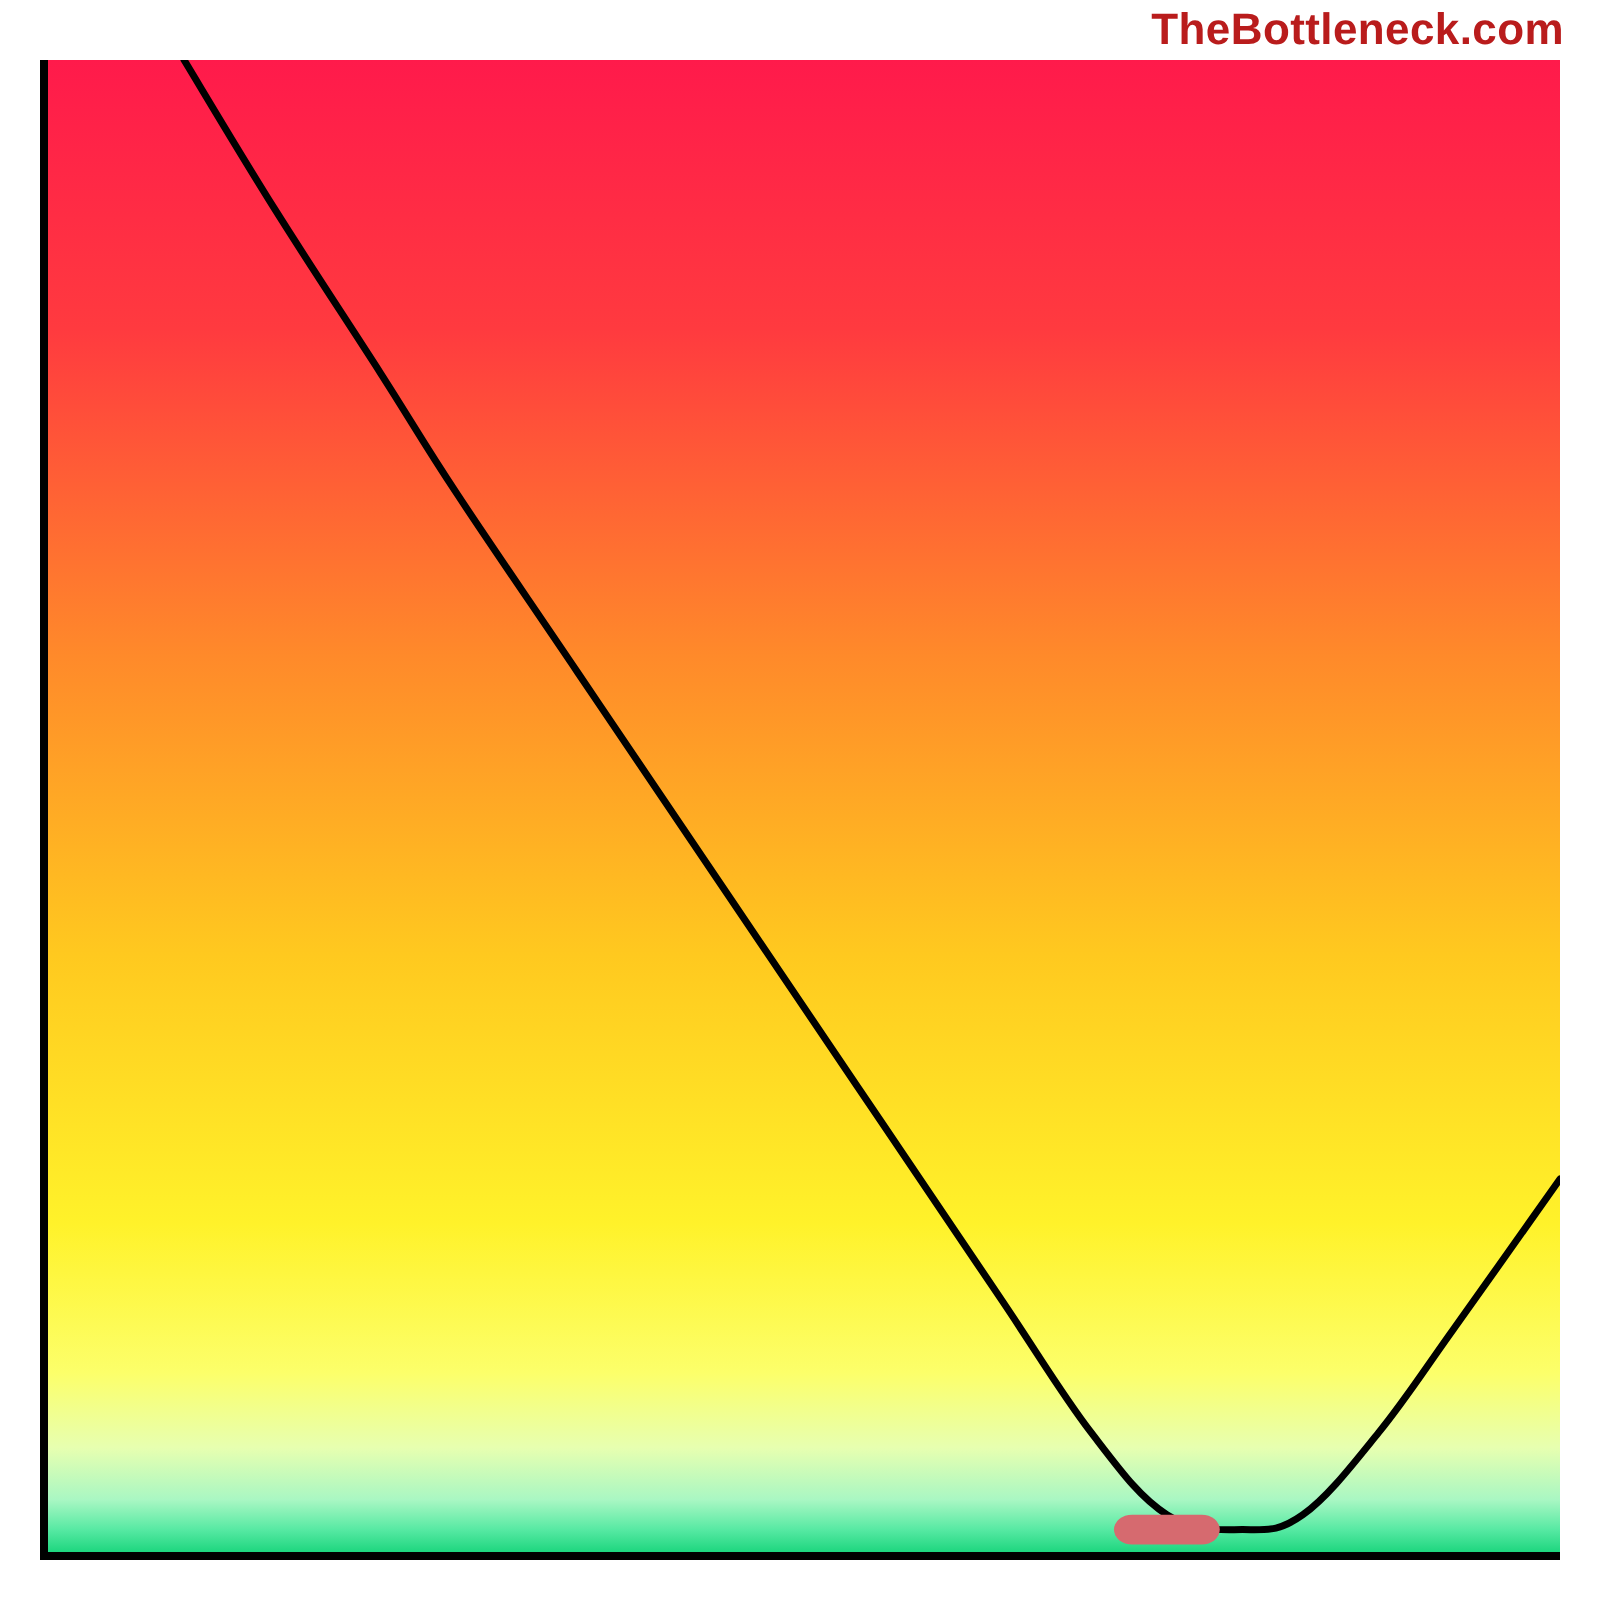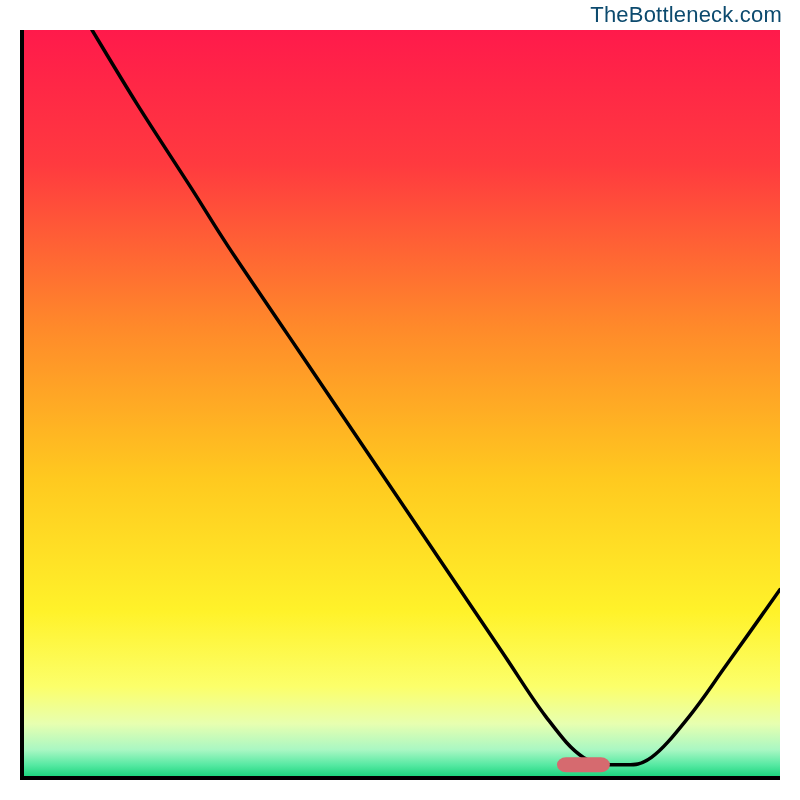--- a/index.html
+++ b/index.html
@@ -14,22 +14,22 @@
   .container {
     position: relative;
     width: 800px;
     height: 800px;
   }
   .watermark {
     position: absolute;
     top: 2px;
     right: 18px;
     font-size: 22px;
-    font-weight: 400;
-    color: #0c4a6e;
+    font-weight: 700;
+    color: #b91c1c;
     letter-spacing: 0.2px;
     z-index: 10;
   }
   .plot-area {
     position: absolute;
     left: 20px;
     top: 30px;
     width: 760px;
     height: 750px;
     border-left: 4px solid #000;

